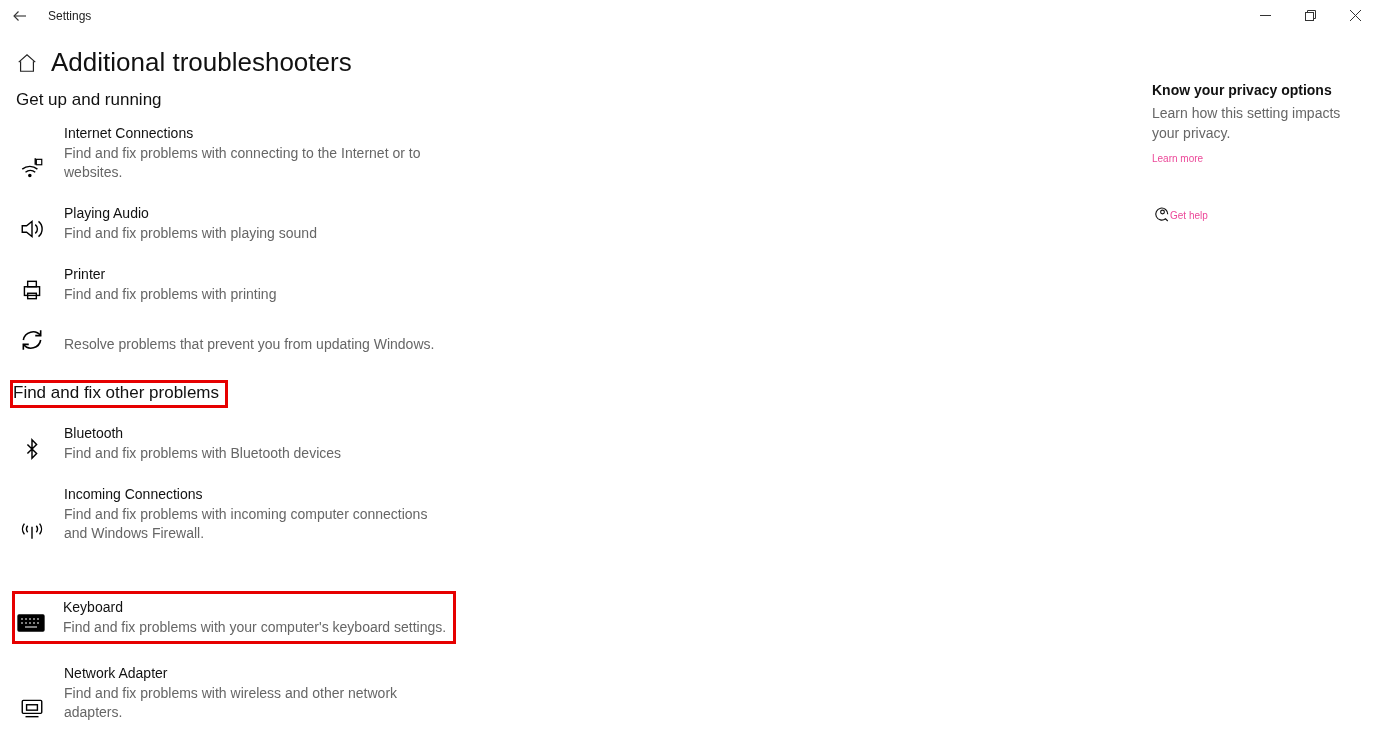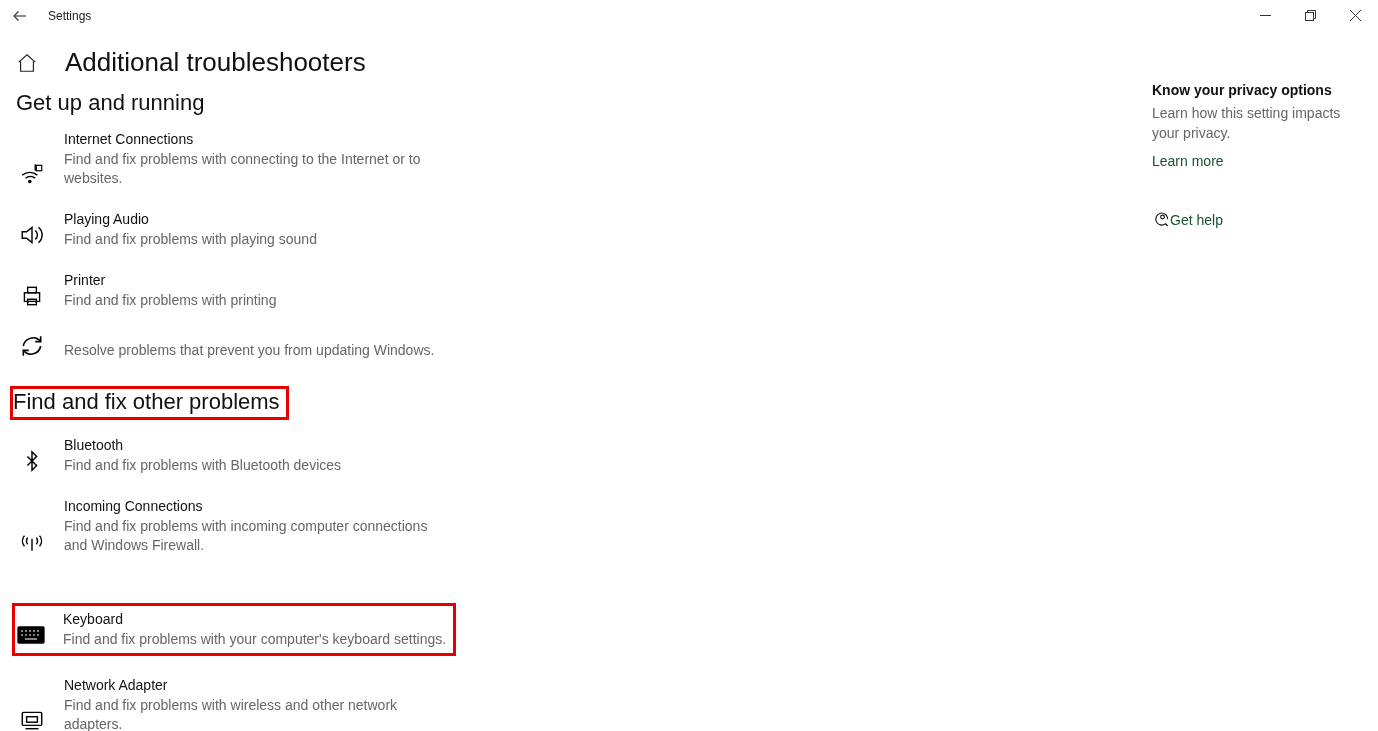--- a/index.html
+++ b/index.html
@@ -44,21 +44,21 @@
     height: 30px;
     display: flex;
     align-items: center;
     justify-content: center;
     color: #333;
   }
   .header {
     padding: 15px 16px 6px 16px;
     display: flex;
     align-items: center;
-    gap: 27px;
+    gap: 13px;
   }
   .home-icon {
     width: 22px;
     height: 22px;
     color: #222;
     flex-shrink: 0;
   }
   .page-title {
     font-size: 26px;
     font-weight: 400;
@@ -73,21 +73,21 @@
     width: 720px;
     padding-right: 40px;
   }
   .side {
     position: absolute;
     left: 1152px;
     top: 82px;
     width: 210px;
   }
   .section-heading {
-    font-size: 22px;
+    font-size: 17px;
     font-weight: 400;
     margin: 6px 0 12px 0;
     color: #111;
     display: inline-block;
   }
   .highlight-box {
     border: 3px solid #e60000;
     padding: 0 6px 2px 0;
     margin-left: -6px;
     display: inline-block;
@@ -144,22 +144,22 @@
     color: #111;
     margin-bottom: 6px;
   }
   .side-desc {
     font-size: 14px;
     color: #666;
     line-height: 1.4;
     margin-bottom: 10px;
   }
   .side-link {
-    color: #14532d;
-    font-size: 14px;
+    color: #ec4899;
+    font-size: 10px;
     cursor: pointer;
   }
   .help-row {
     display: flex;
     align-items: center;
     margin-top: 42px;
   }
   .help-icon {
     width: 18px;
     height: 18px;

